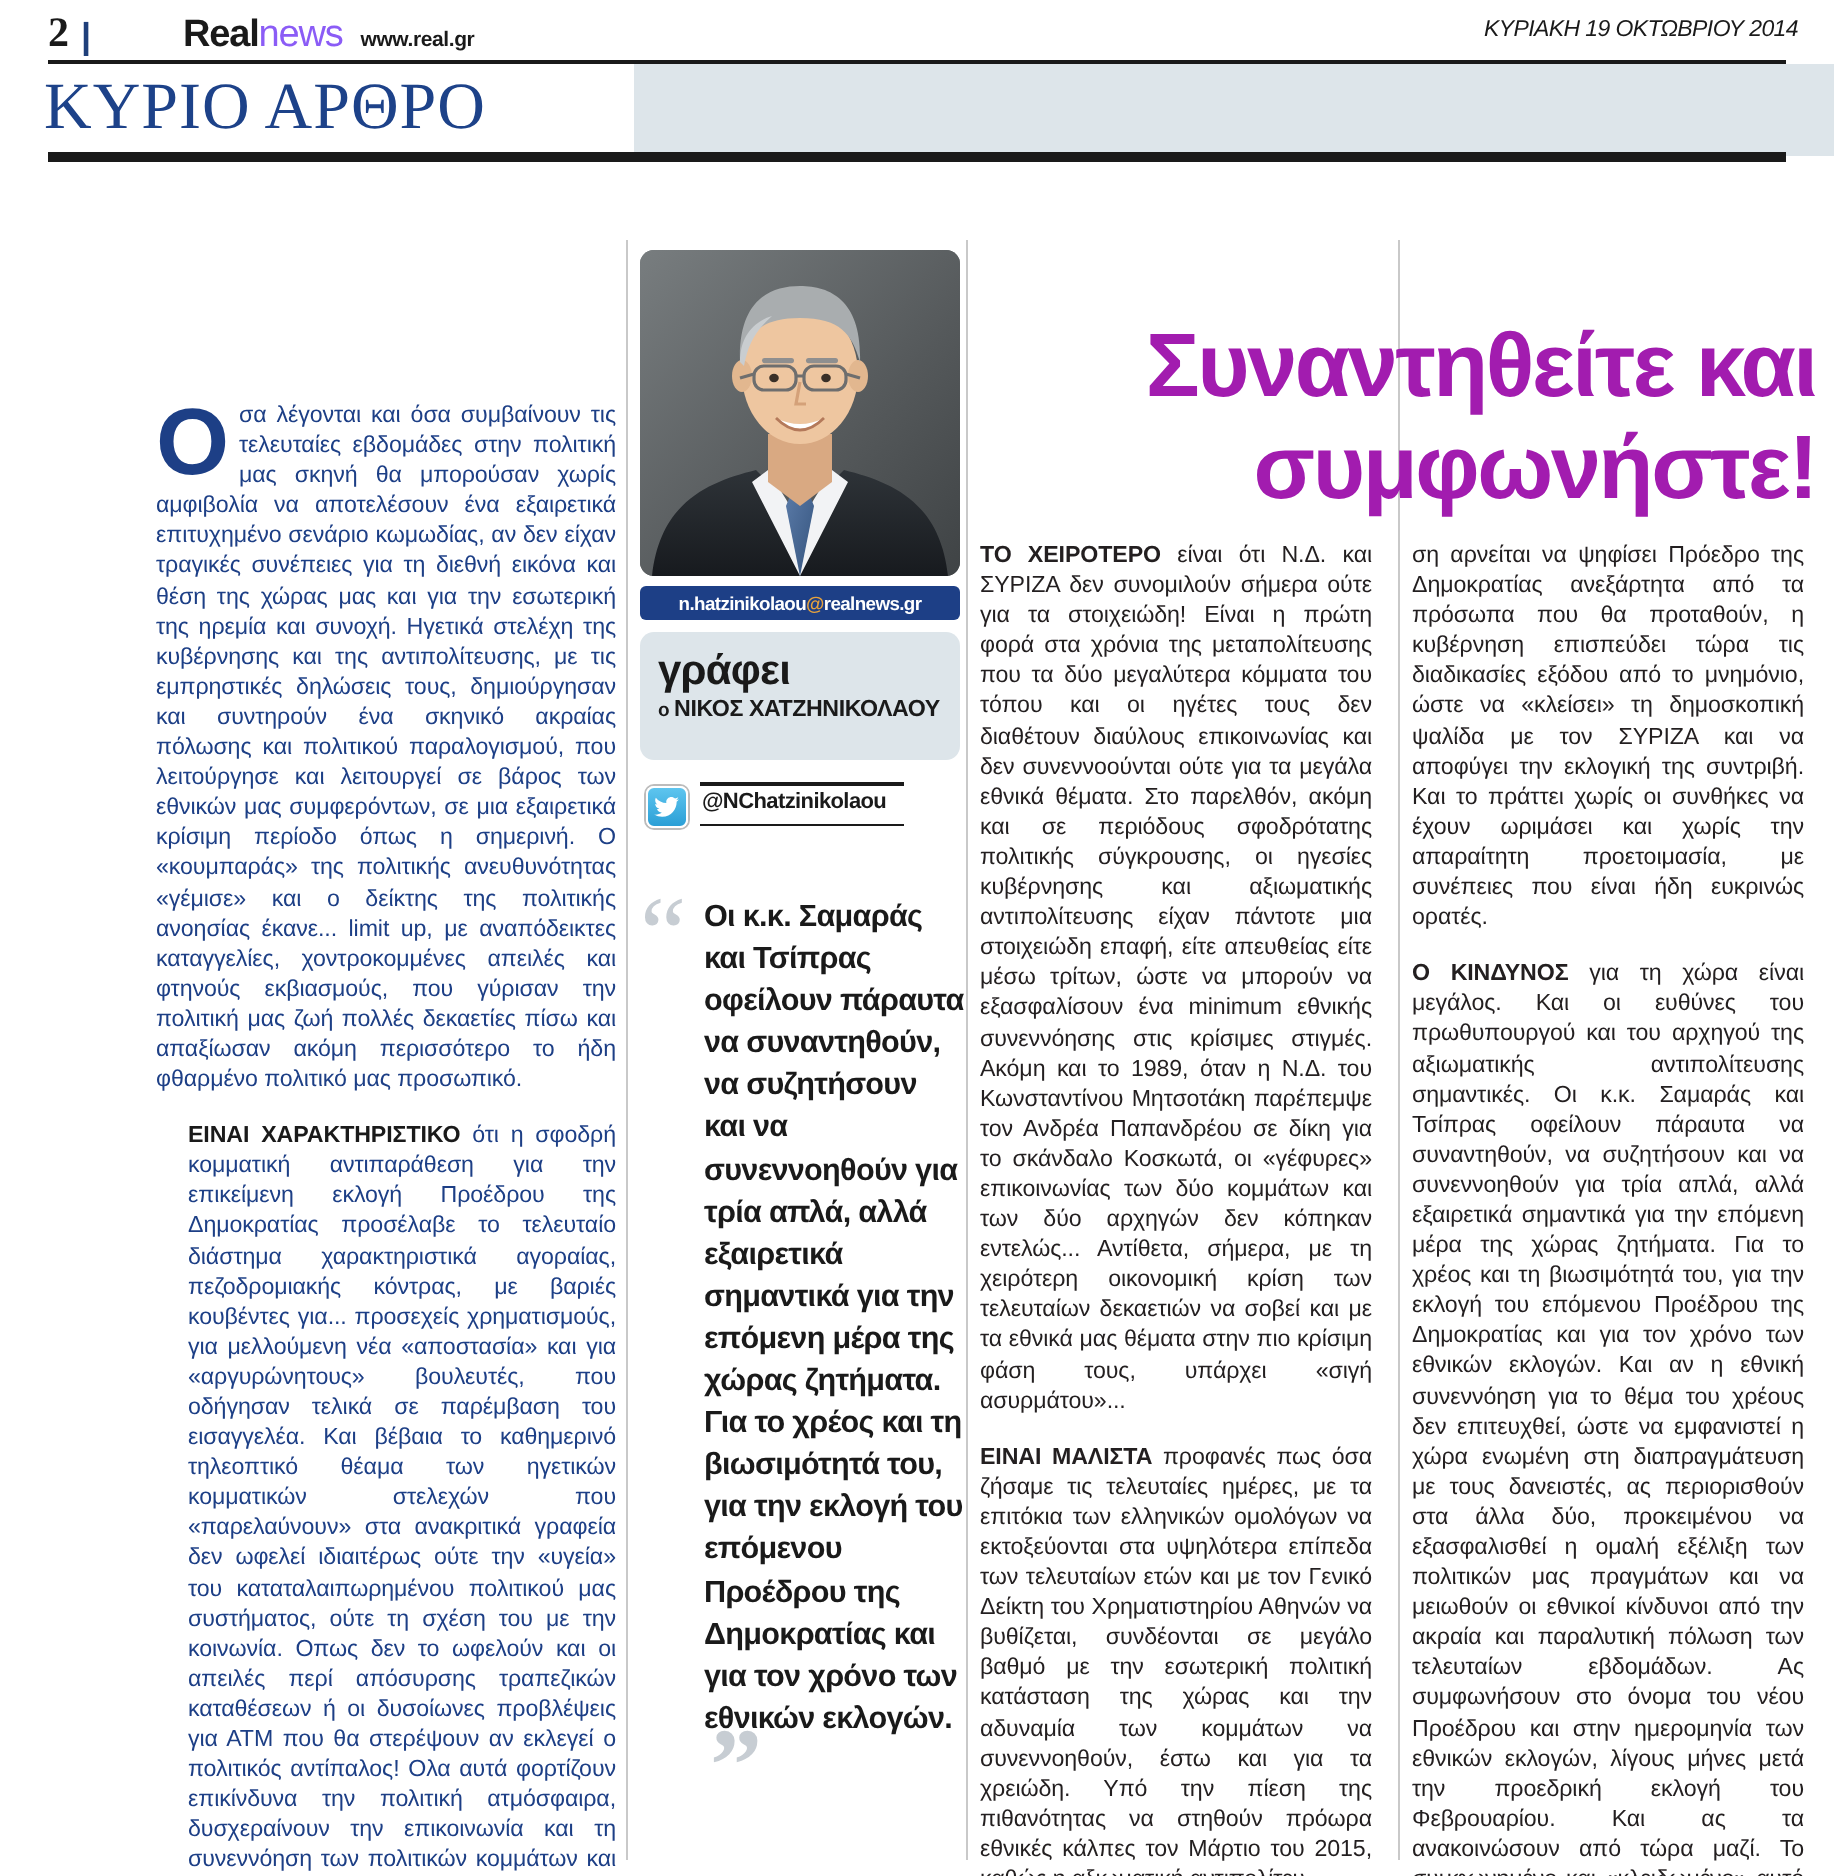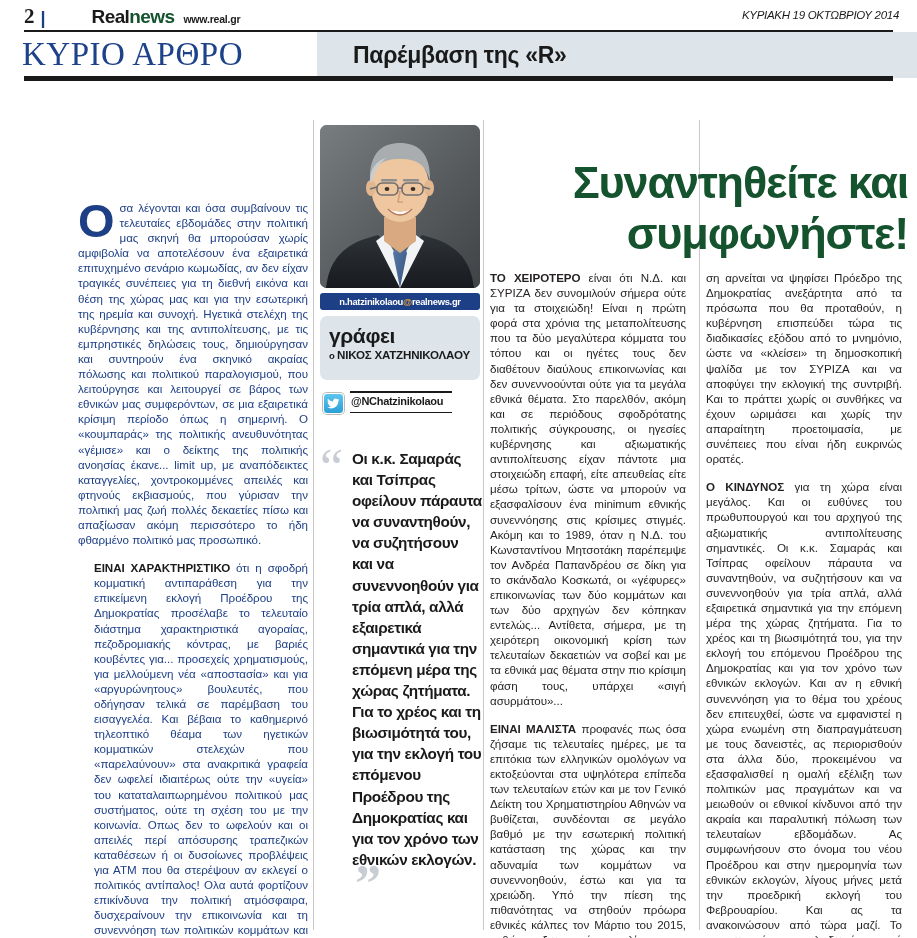--- a/index.html
+++ b/index.html
@@ -46,21 +46,21 @@
     top: 1px;
   }
   .brand {
     font-size: 19px;
     font-weight: bold;
     letter-spacing: -0.6px;
     line-height: 1;
     color: #1a1a1a;
   }
   .brand .brand-real { color: #1a1a1a; padding-left: 40px; }
-  .brand .brand-news { font-weight: bold; color: #14532d; }
+  .brand .brand-news { font-weight: normal; color: #8b5cf6; }
   .brand-url {
     font-size: 10.5px;
     font-weight: bold;
     color: #1a1a1a;
     letter-spacing: -0.2px;
     margin-left: 3px;
   }
   .masthead-right {
     position: absolute;
     right: 18px; top: 9px;
@@ -283,21 +283,21 @@
   .col4 { left: 706px; width: 196px; }
 
   
   .headline {
     position: absolute;
     left: 488px; top: 127px;
     width: 420px;
     font-size: 45px;
     font-weight: bold;
     line-height: 51px;
-    color: #14532d;
+    color: #a21caf;
     letter-spacing: -1.2px;
     text-align: right;
   }
 </style>
 </head>
 <body>
 
 <div class="masthead">
   <div class="masthead-left">
     <span class="page-num">2</span>
@@ -305,21 +305,20 @@
     <span class="brand"><span class="brand-real">Real</span><span class="brand-news">news</span></span>
     <span class="brand-url">www.real.gr</span>
   </div>
   <div class="masthead-right">ΚΥΡΙΑΚΗ 19 ΟΚΤΩΒΡΙΟΥ 2014</div>
   <div class="rule-top"></div>
 </div>
 
 <div class="section-bar">
   <div class="section-bar-bg"></div>
   <div class="section-title">ΚΥΡΙΟ ΑΡΘΡΟ</div>
-  <div class="section-sub">Παρέμβαση της «R»</div>
 </div>
 <div class="rule-bottom"></div>
 
 <div class="col-rule" style="left:313px;"></div>
 <div class="col-rule" style="left:483px;"></div>
 <div class="col-rule" style="left:699px;"></div>
 
 <h1 class="headline">Συναντηθείτε και συμφωνήστε!</h1>
 
 <div class="col1">

